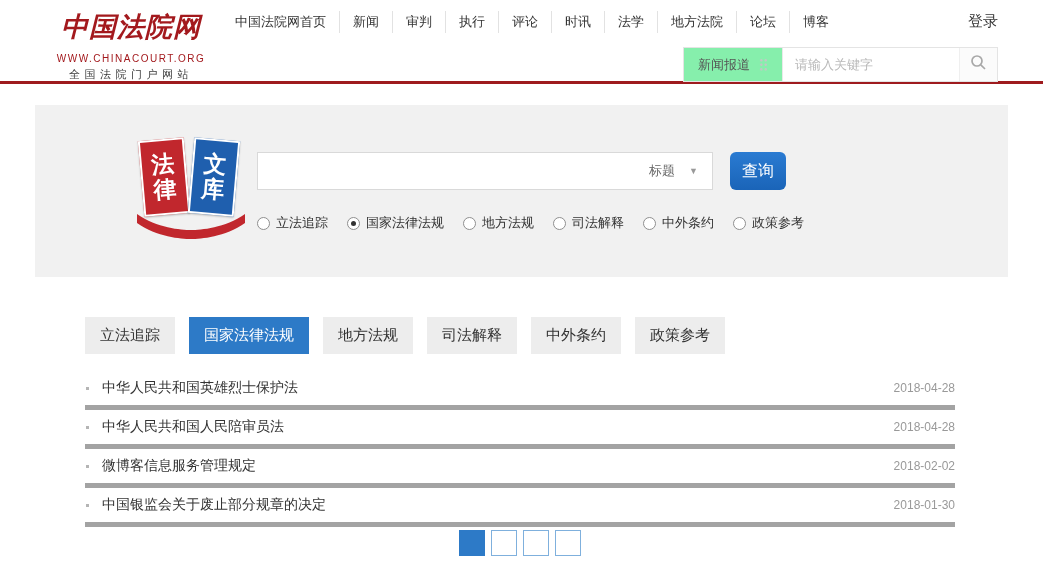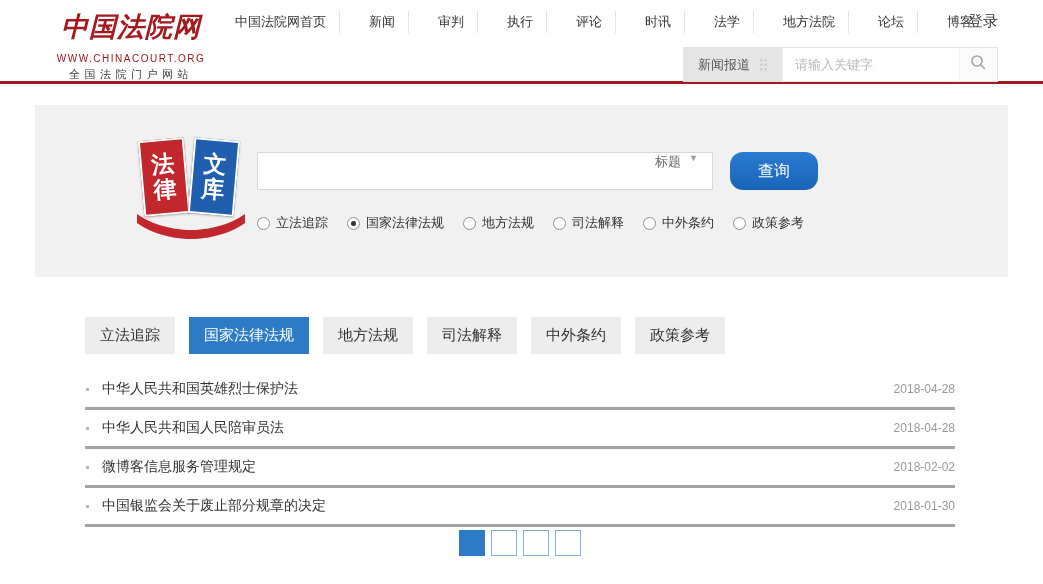--- a/index.html
+++ b/index.html
@@ -8,28 +8,28 @@
 
   
   .header { position:relative; height:84px; background:#fff; border-bottom:3px solid #9e1b1e; }
   .site-logo { position:absolute; left:52px; top:9px; width:158px; text-align:center; cursor:default; }
   .site-logo .cn { font-family:"DejaVu Serif", serif; font-weight:bold; font-style:italic;
                    font-size:27px; color:#a3191d; letter-spacing:1px; white-space:nowrap; }
   .site-logo .url { font-size:10px; color:#a3191d; letter-spacing:1.5px; margin-top:8px; font-weight:normal; }
   .site-logo .sub { font-size:11px; color:#3c3c3c; letter-spacing:4.5px; margin-top:3px;text-align:center; }
 
   .topnav { position:absolute; left:222px; top:11px; display:flex; align-items:flex-end;
-            font-size:13px; color:#333;gap:16px; }
+            font-size:13px; color:#333; }
   .nav-item { padding:2px 13px; cursor:pointer; border-right:1px solid #e2e2e2; white-space:nowrap; }
   .nav-item:last-child { border-right:none; }
 
   .login { position:absolute; right:45px; top:12px; font-size:15px; color:#333; cursor:pointer; }
 
   .hsearch { position:absolute; right:45px; top:47px; height:35px; display:flex; align-items:stretch;
-             border:1px solid #e4e4e4; background:#e5e5e5; }
+             border:1px solid #e4e4e4; background:#86efac; }
   .hsearch .cat { display:flex; align-items:center; gap:9px; padding:0 14px; font-size:13px;
                   color:#555; border-right:1px solid #e9e9e9; cursor:pointer; }
   .dots-icon { width:9px; height:13px;
                background-image:radial-gradient(#c6c6c6 1.2px, transparent 1.3px);
                background-size:4.5px 4.5px; }
   .hsearch input { border:none; outline:none; width:176px; padding:0 12px; font-size:13px; color:#333; }
   .hsearch input::placeholder { color:#b9b9b9; }
   .hsearch .sbtn { width:38px; display:flex; align-items:center; justify-content:center;
                    border-left:1px solid #efefef; background:#fbfbfb; cursor:pointer; }
 
@@ -43,44 +43,44 @@
           box-shadow:0 1px 2px rgba(0,0,0,.25); }
   .page-red  { left:6px;  background:#c1272d; transform:rotate(-5deg); z-index:1; }
   .page-blue { left:56px; background:#1f5fae; transform:rotate(5deg);  z-index:2; }
   .book-base { position:absolute; left:0; bottom:0; z-index:3; }
 
   .lib-form { position:absolute; left:222px; top:47px; }
   .lib-row { display:flex; align-items:center; }
   .lib-input-box { display:flex; align-items:stretch; width:456px; height:38px; background:#fff;
                    border:1px solid #d9d9d9; }
   .lib-input-box input { flex:1; border:none; outline:none; padding:0 12px; font-size:14px; color:#333; }
-  .field-sel { display:flex; gap:8px; padding:0 14px; font-size:13px; color:#666;
+  .field-sel { display:flex; align-items:center; gap:14px; padding:0 14px; font-size:13px; color:#666;
                cursor:pointer; }
   .caret { font-size:9px; color:#999; }
-  .query-btn { width:88px; height:38px; margin-left:17px; border:none; border-radius:13px;
+  .query-btn { width:56px; height:38px; margin-left:17px; border:none; border-radius:6px;
                background:#1e6fc8; background:linear-gradient(#2a7bd2,#1a64b8);
                color:#fff; font-size:16px; cursor:pointer; font-family:inherit; }
 
   .radio-row { display:flex; align-items:center; margin-top:24px; }
   .radio { display:inline-flex; align-items:center; margin-right:19px; cursor:pointer;
            font-size:13px; color:#333; }
   .radio-circle { width:13px; height:13px; border:1px solid #8f8f8f; border-radius:50%;
                   background:#fff; margin-right:6px; position:relative; flex:none; }
   .radio-circle.checked::after { content:""; position:absolute; left:3px; top:3px; width:5px;
                   height:5px; border-radius:50%; background:#333; }
 
   
   .content { margin:0 88px 0 85px; }
   .tabs { display:flex; gap:14px; margin-top:40px; }
   .tab { padding:9px 15px; font-size:15px; color:#333; background:#ededed; cursor:pointer; white-space:nowrap; }
   .tab.active { background:#2d7ac7; color:#fff; }
 
   
   .law-list { margin-top:17px; }
-  .law-row { display:flex; align-items:center; height:39px; border-bottom:3px solid #a3a3a3; cursor:pointer; }
+  .law-row { display:flex; align-items:center; height:39px; border-bottom:5px solid #a3a3a3; cursor:pointer; }
   .bullet { width:3px; height:3px; background:#b5b5b5; margin:0 13px 0 1px; flex:none; }
   .law-title { flex:1; font-size:14px; color:#333; overflow:hidden; white-space:nowrap; }
   .law-date { font-size:12px; color:#999; margin-left:20px; white-space:nowrap; }
 
   
   .pagination { display:flex; justify-content:center; gap:6px; margin-top:3px; }
   .pg { width:26px; height:26px; border:1px solid #7fb0dd; color:#2d7ac7; background:#fff;
         font-size:12px; display:flex; align-items:center; justify-content:center; cursor:pointer; }
   .pg.solid { background:#2d7ac7; border-color:#2d7ac7; }
 </style>

